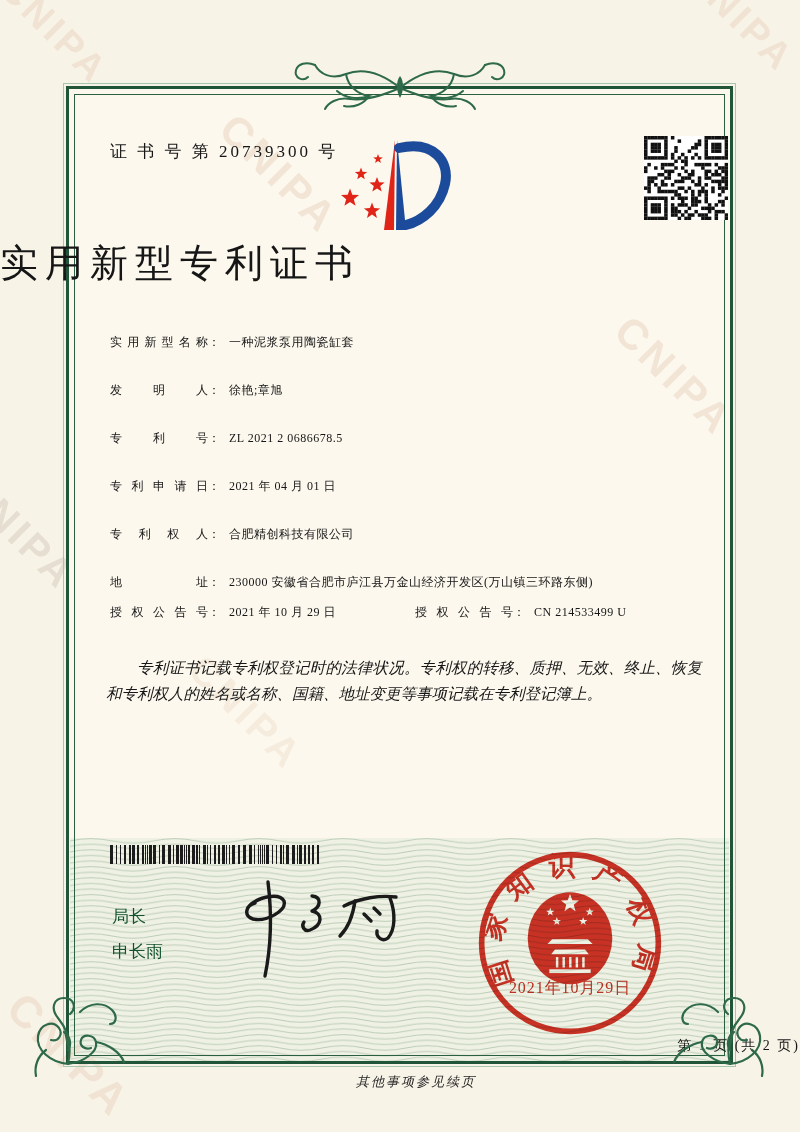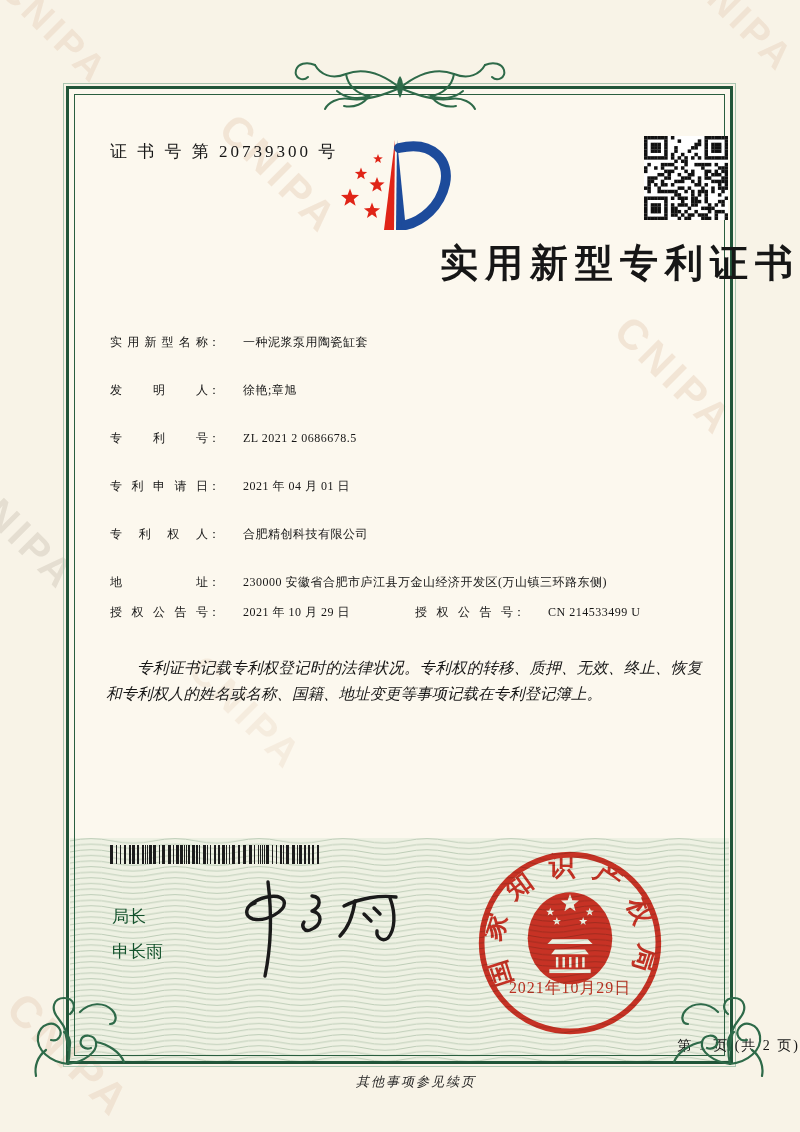--- a/index.html
+++ b/index.html
@@ -19,29 +19,29 @@
   .frame-light{left:63px;top:83px;width:671px;height:982px;border:1px solid #a9c5b0;z-index:3;pointer-events:none;}
 
   .waves{left:70px;top:838px;width:659px;height:224px;z-index:1;}
 
   .ornament{z-index:5;pointer-events:none;}
 
   
   .cert-no{left:110px;top:140px;font-size:17px;letter-spacing:3px;z-index:4;}
   .logo{left:336px;top:128px;z-index:4;}
   .qr{left:644px;top:136px;z-index:4;}
-  .title{left:0;top:238px;width:800px;text-align:right;font-size:38px;font-weight:bold;
+  .title{left:0;top:238px;width:800px;text-align:left;font-size:38px;font-weight:normal;
          letter-spacing:7px;z-index:4;}
 
   
   .fields{left:110px;top:331px;width:600px;z-index:4;font-size:12px;}
   .frow{display:flex;margin-bottom:25px;line-height:23px;}
   .flabel{display:inline-block;width:98px;text-align:justify;text-align-last:justify;flex:none;}
   .fcolon{flex:none;}
-  .fvalue{margin-left:23px;max-width:452px;letter-spacing:.5px;}
+  .fvalue{margin-left:9px;max-width:452px;letter-spacing:.5px;}
   .frow.addr{margin-bottom:7px;}
   .grant{position:relative;height:23px;}
   .grant .g2{position:absolute;left:305px;top:0;display:flex;}
 
   
   .paras{left:106px;top:655px;width:596px;z-index:4;font-style:italic;font-size:15.5px;
          line-height:26px;text-align:justify;}
   .paras p{margin:0;text-indent:2em;}
 
   

